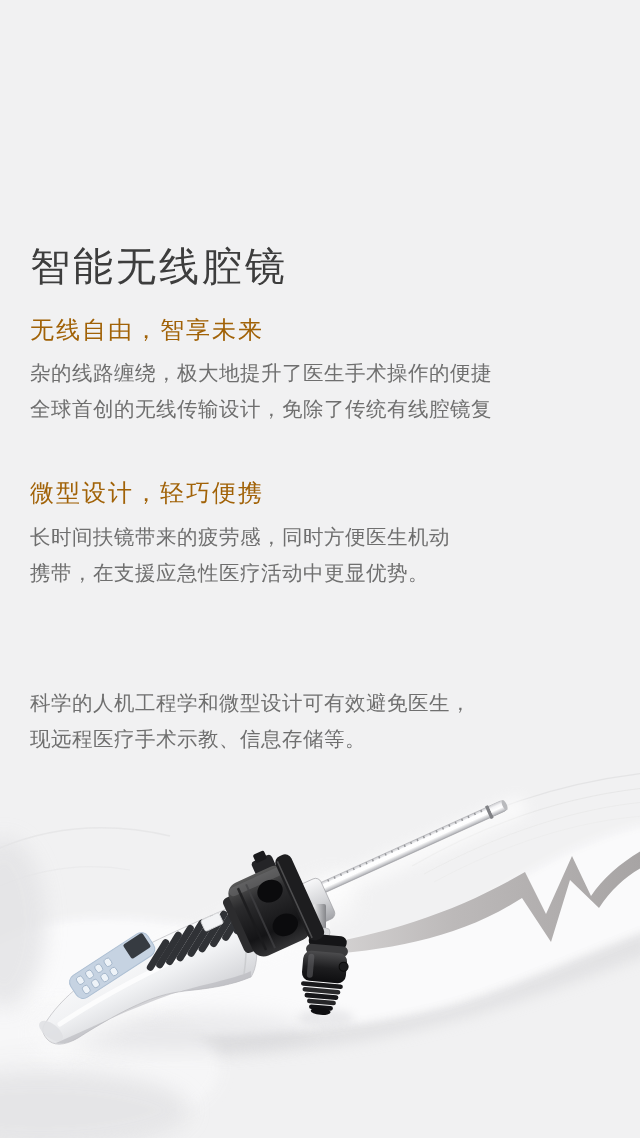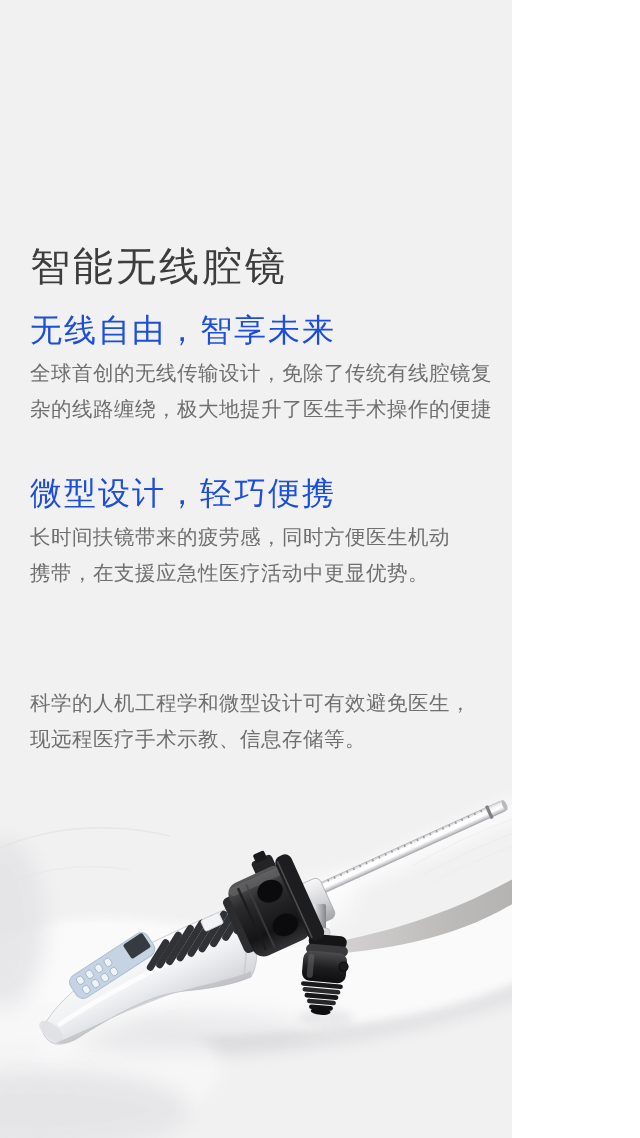--- a/index.html
+++ b/index.html
@@ -1,30 +1,30 @@
 <!DOCTYPE html>
 <html><head>
 <meta charset="utf-8">
 <style>
   html,body{margin:0;padding:0;}
   .page{
-    position:relative;width:512px;height:1138px;overflow:hidden;
+    position:relative;width:640px;height:1138px;overflow:hidden;
     background:#f1f1f2;
     font-family:"Liberation Sans","DejaVu Sans",sans-serif;
     -webkit-font-smoothing:antialiased;
   }
   .page-title{
     position:absolute;left:30px;top:244px;margin:0;
     font-size:40px;line-height:44px;font-weight:500;
     color:#3d3d3d;letter-spacing:3px;white-space:nowrap;
   }
   .sec-heading{
     position:absolute;left:30px;margin:0;
-    font-size:32px;line-height:28px;font-weight:400;
-    color:#1d4ed8;letter-spacing:2px;white-space:nowrap;
+    font-size:24px;line-height:28px;font-weight:400;
+    color:#a16207;letter-spacing:2px;white-space:nowrap;
   }
   .sec-body{
     position:absolute;left:30px;margin:0;
     font-size:20.5px;line-height:36px;font-weight:400;
     color:#6f6f6f;letter-spacing:.5px;
   }
   .sec-body .ln{display:block;white-space:nowrap;}
   #h1{top:316px}#p1{top:355px}
   #h2{top:479px}#p2{top:519px}
   #h3{top:649px}#p3{top:685px}
@@ -33,22 +33,22 @@
 </style>
 </head>
 <body>
 
 <div class="page">
 
   <h1 class="page-title">智能无线腔镜</h1>
 
   <h2 class="sec-heading" id="h1">无线自由，智享未来</h2>
   <p class="sec-body" id="p1">
+      <span class="ln">杂的线路缠绕，极大地提升了医生手术操作的便捷</span>
       <span class="ln">全球首创的无线传输设计，免除了传统有线腔镜复</span>
-      <span class="ln">杂的线路缠绕，极大地提升了医生手术操作的便捷</span>
     </p>
 
   <h2 class="sec-heading" id="h2">微型设计，轻巧便携</h2>
   <p class="sec-body" id="p2">
       <span class="ln">长时间扶镜带来的疲劳感，同时方便医生机动</span>
       <span class="ln">携带，在支援应急性医疗活动中更显优势。</span>
     </p>
 
   <p class="sec-body" id="p3">
       <span class="ln">科学的人机工程学和微型设计可有效避免医生，</span>

